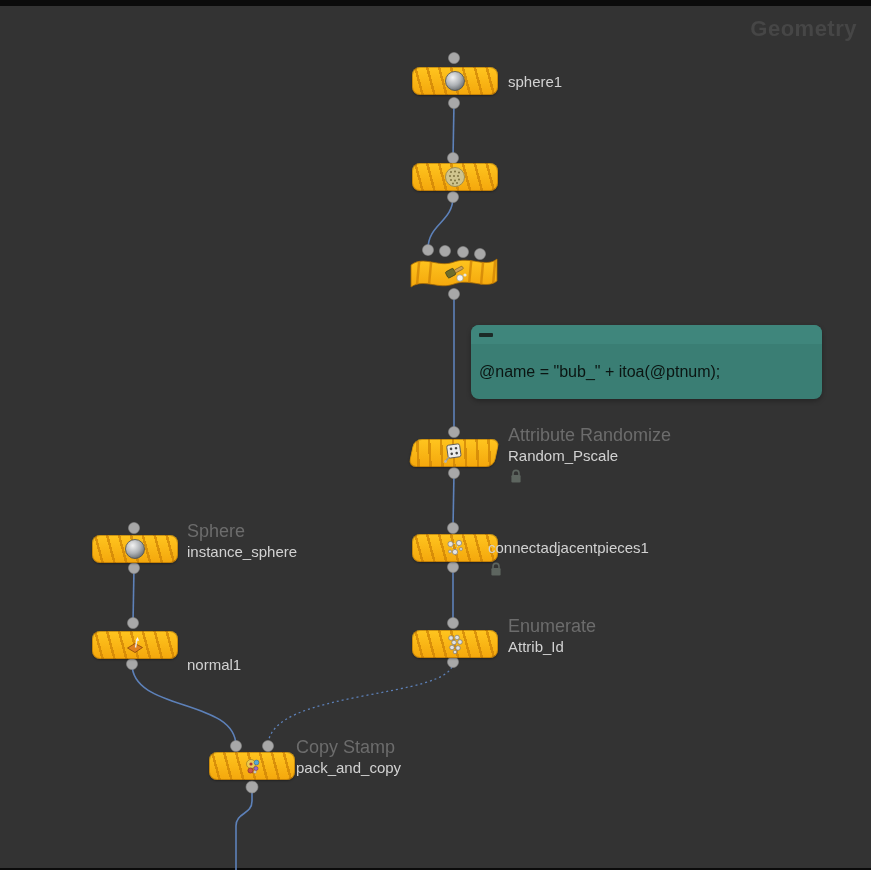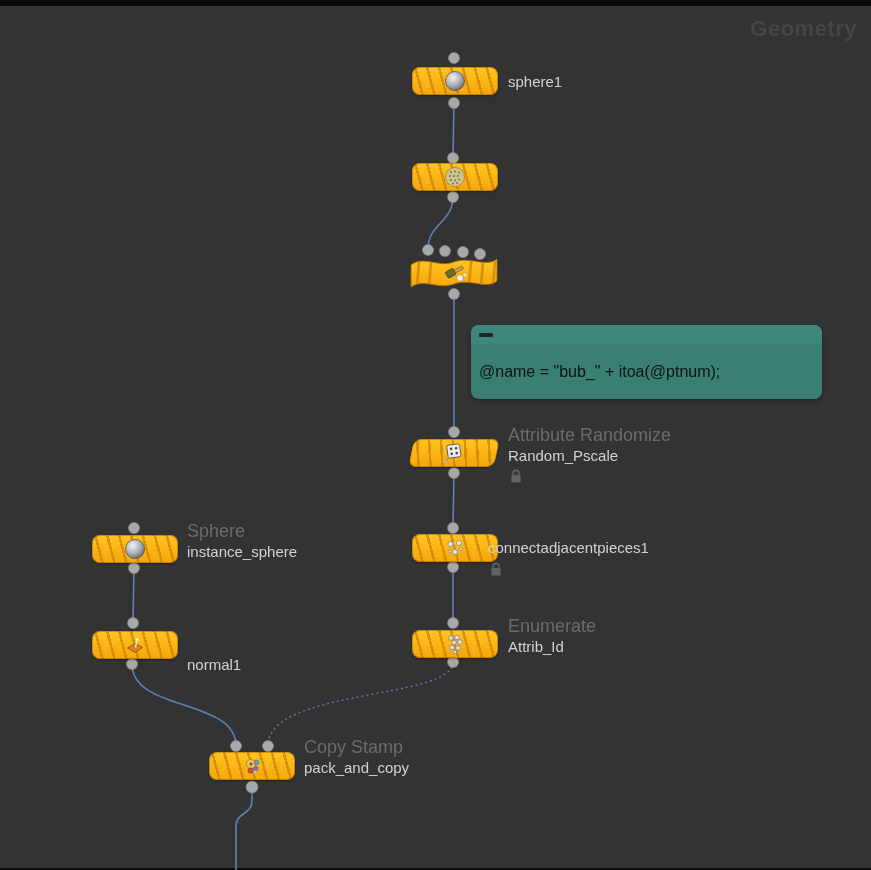--- a/index.html
+++ b/index.html
@@ -279,18 +279,18 @@
   <div class="node" style="left:209px;top:752px">
     <svg class="node-icon" viewBox="0 0 22 22">
       <circle cx="10" cy="9" r="4.5" fill="#eccb54" stroke="#9c7d20" stroke-width="0.7"></circle>
       <circle cx="15.5" cy="7.5" r="2.4" fill="#58a8d8" stroke="#2d6a96" stroke-width="0.6"></circle>
       <circle cx="9.5" cy="15.5" r="2.6" fill="#c9514a" stroke="#7e2c27" stroke-width="0.6"></circle>
       <circle cx="15" cy="13.5" r="2" fill="#9a6ac9" stroke="#5e3b85" stroke-width="0.6"></circle>
       <circle cx="10" cy="9" r="1.6" fill="#b0352e"></circle>
       <circle cx="14" cy="17" r="1.3" fill="#e2e2e2" stroke="#888" stroke-width="0.5"></circle>
     </svg>
   </div>
-  <div class="labelblock" style="left:304px;top:736px">
+  <div class="labelblock" style="left:296px;top:736px">
     <div class="node-subtitle">Copy Stamp</div>
     <div class="node-title">pack_and_copy</div>
   </div>
 
 </div>
 
 </body></html>

